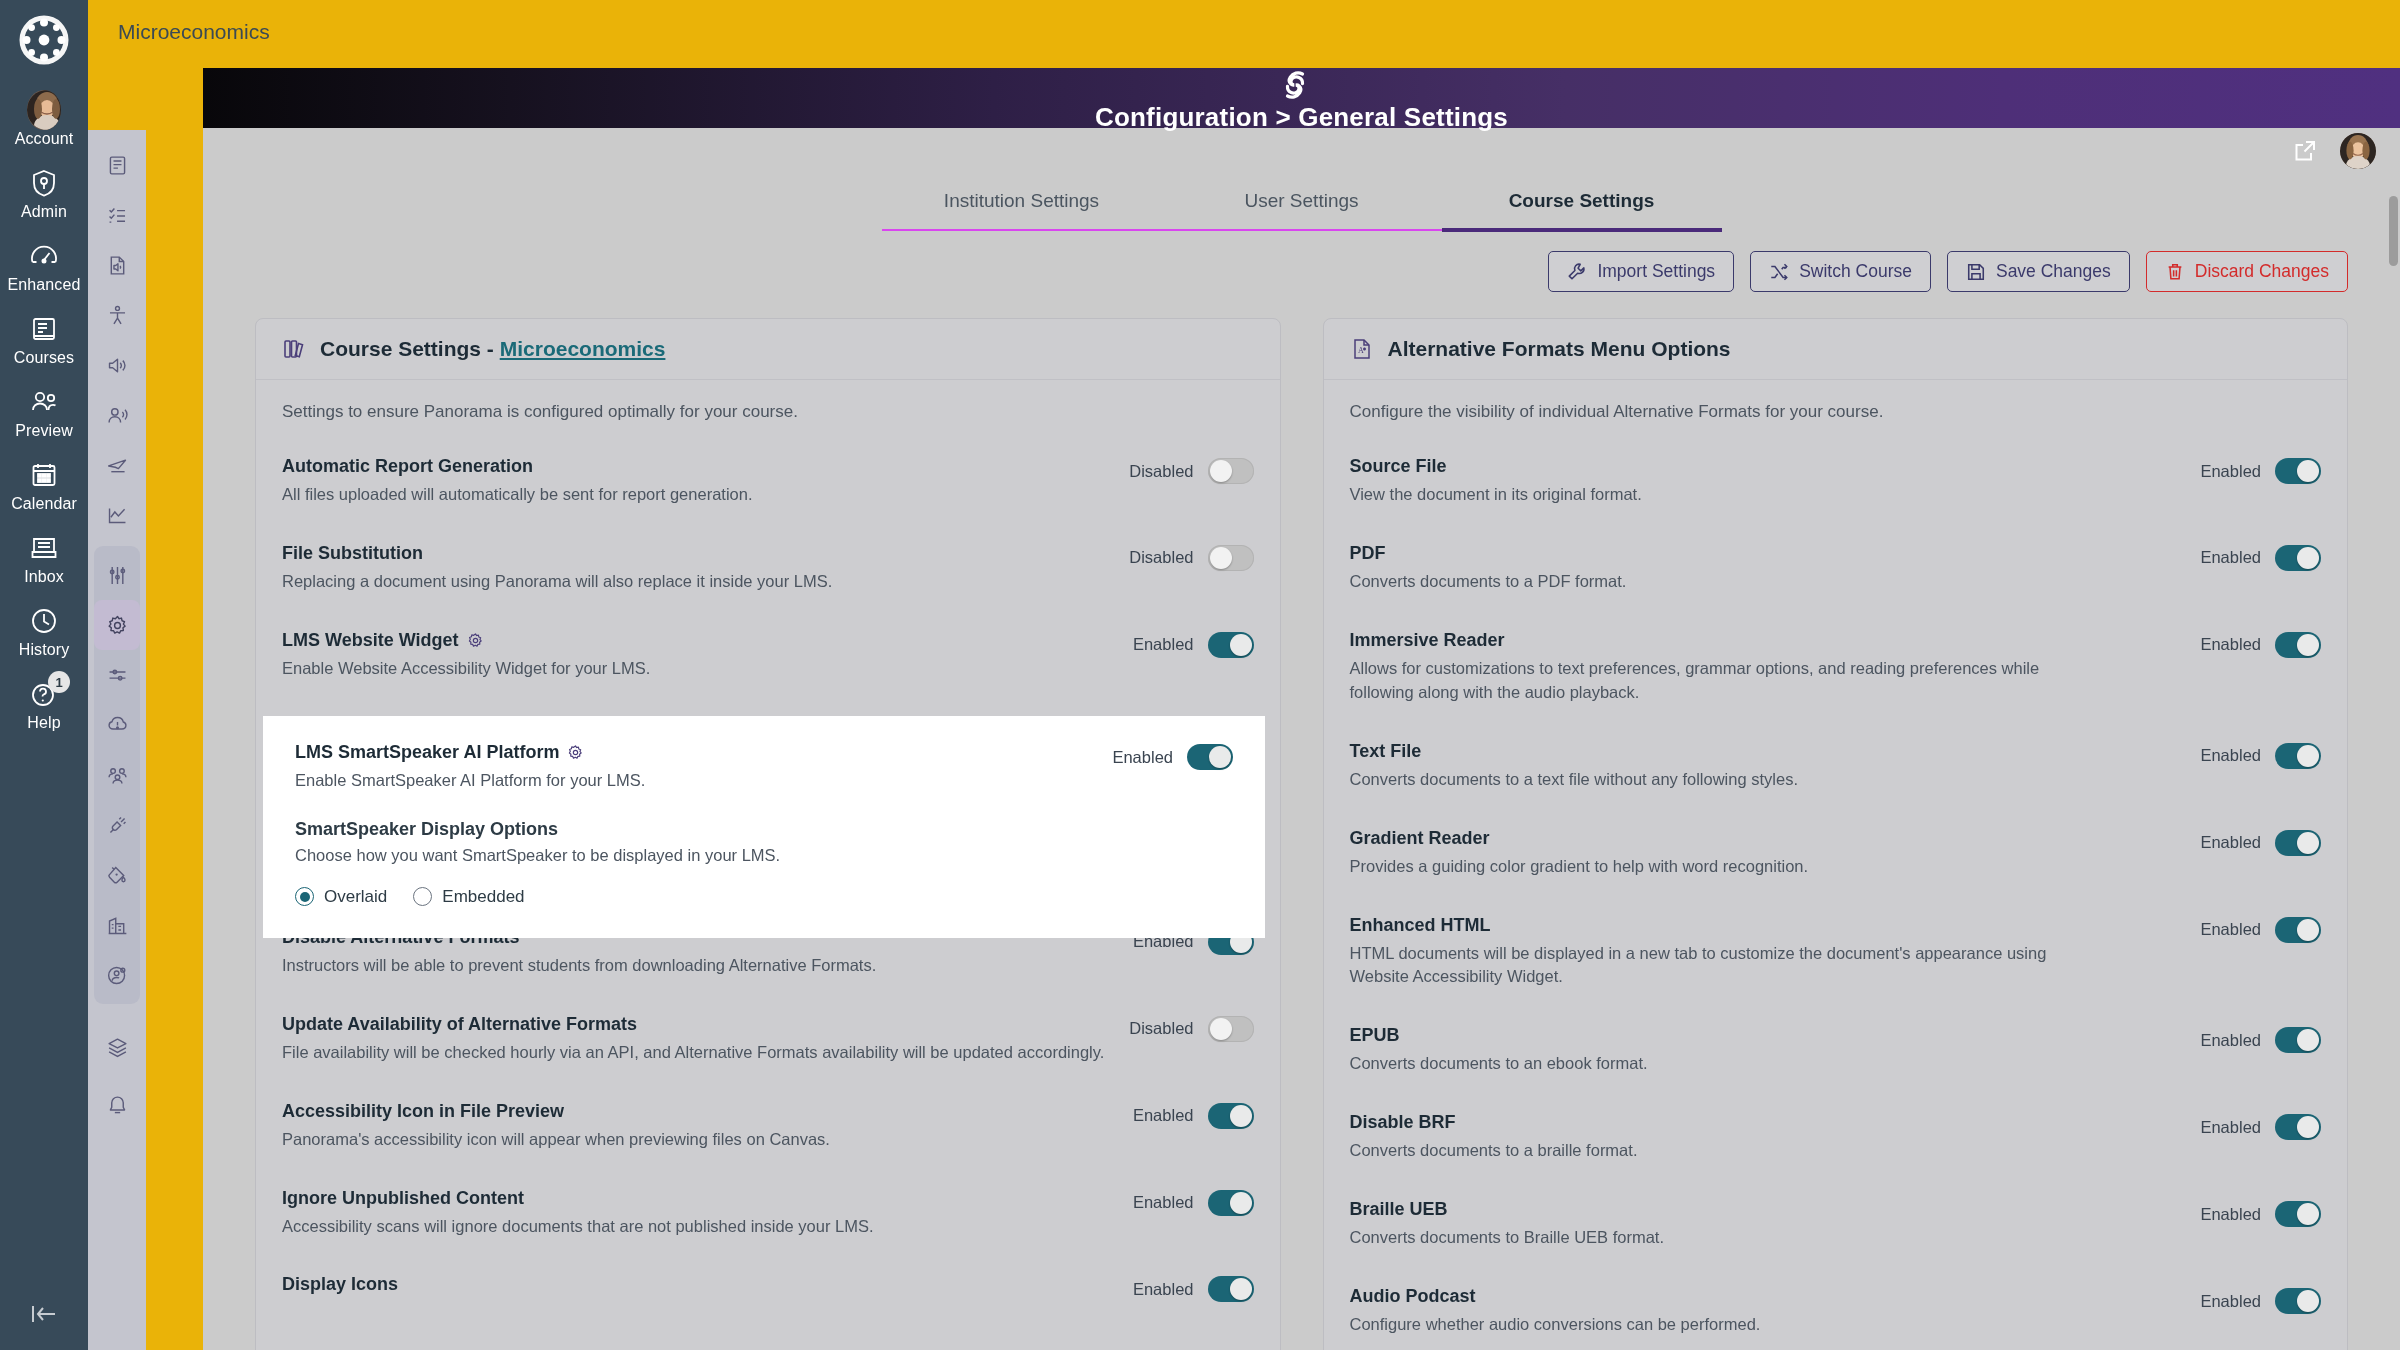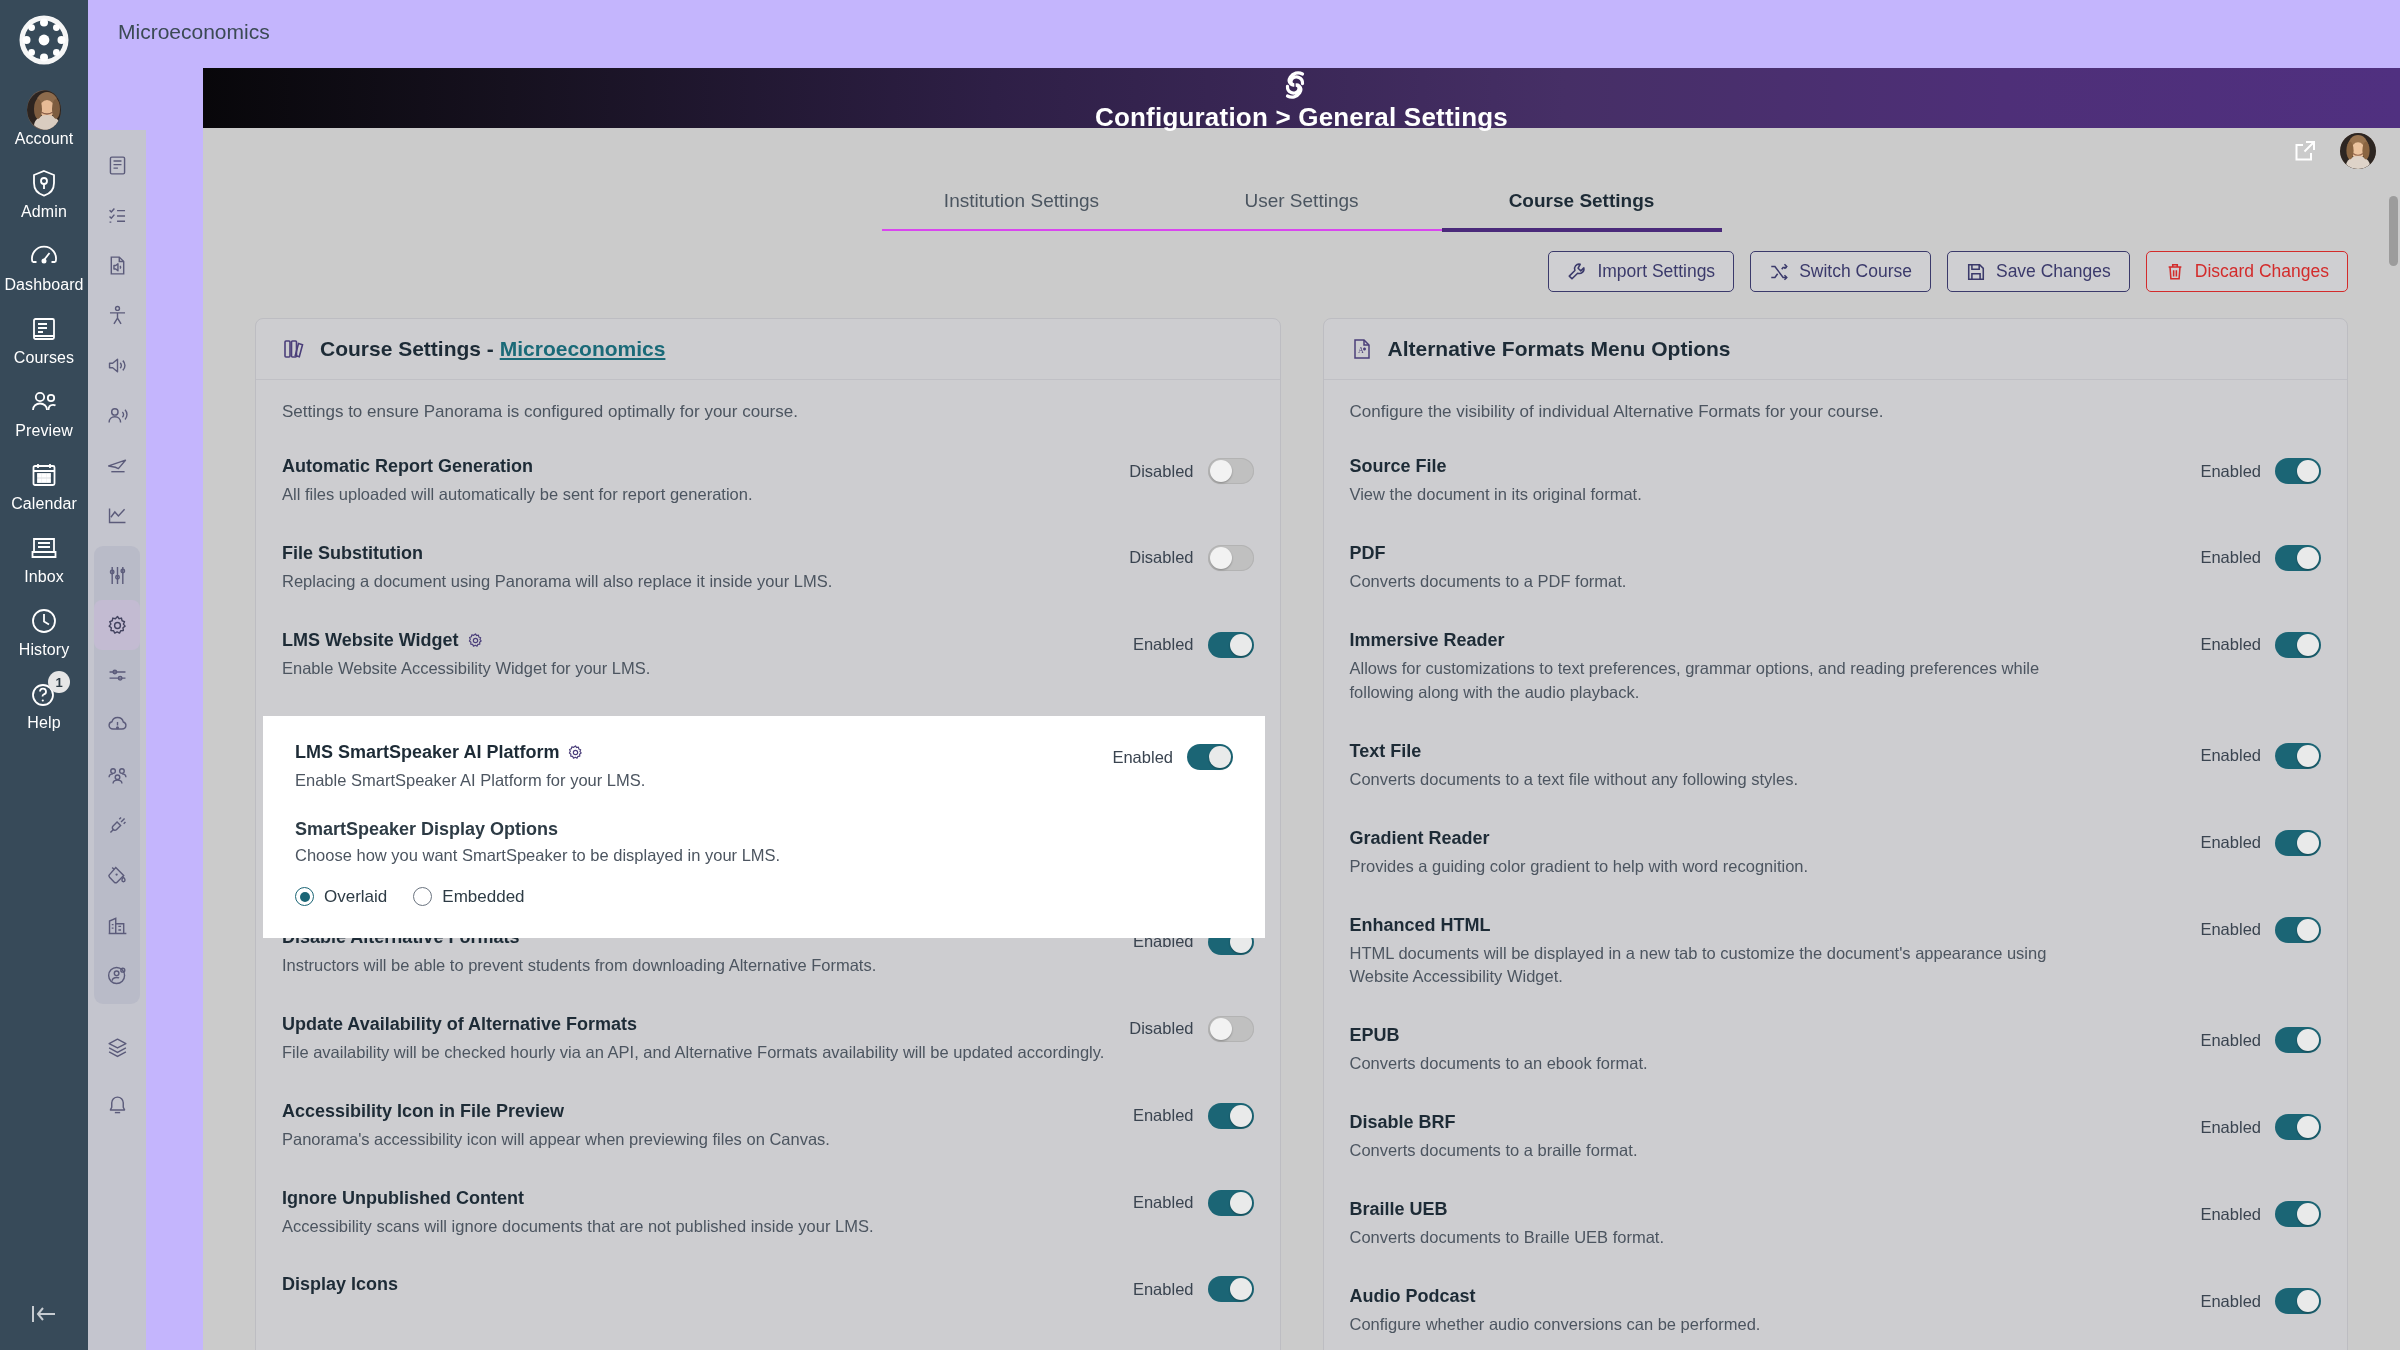--- a/index.html
+++ b/index.html
@@ -26,21 +26,21 @@
   .cn-avatar{ width:40px;height:40px;border-radius:50%; overflow:hidden; position:relative;
               background:#6b5a4e; }
   .badge{
     position:absolute; top:-6px; right:-9px; background:#e6e6e6; color:#2d3b45;
     border-radius:50%; width:22px; height:22px; font-size:13px; display:flex;
     align-items:center; justify-content:center; font-weight:bold;
   }
   .cn-collapse{ position:absolute; bottom:24px; left:0; width:88px; display:flex; justify-content:center;}
 
   
-  .main{ flex:1; position:relative; background:#c4b5fd; }
+  .main{ flex:1; position:relative; background:#eab308; }
   .course-title{ position:absolute; left:30px; top:20px; font-size:21px; color:#3b4a54; }
 
   
   .rail{
     position:absolute; left:0; top:130px; width:58px; height:1220px;
     background:#c4c5ce; display:flex; flex-direction:column; align-items:center;
     padding-top:10px;
   }
   .rail-group{ background:#b9bbc8; border-radius:9px; padding:4px 0; margin-top:6px; }
   .rail-btn{ width:46px; height:50px; display:flex; align-items:center; justify-content:center;
@@ -177,21 +177,21 @@
 
     <a class="cn-item">
       <span class="ic">
         <svg viewBox="0 0 30 30" width="30" height="30" fill="none" stroke="#fff" stroke-width="1.8">
           <path d="M3.5 21a12 12 0 1 1 23 0"></path>
             <path d="M15 19l5.5-7"></path>
             <circle cx="15" cy="20" r="1.6" fill="#fff"></circle>
           <path d="M3.5 21h4M22.5 21h4"></path>
         </svg>
       </span>
-      <span class="lbl">Dashboard</span>
+      <span class="lbl">Enhanced</span>
     </a>
 
     <a class="cn-item">
       <span class="ic">
         <svg viewBox="0 0 30 30" width="30" height="30" fill="none" stroke="#fff" stroke-width="1.8">
           <rect x="5" y="5" width="20" height="20" rx="1.5"></rect>
           <path d="M9 10h9M9 14h9M9 18h5M5 22h20"></path>
         </svg>
       </span>
       <span class="lbl">Courses</span>

